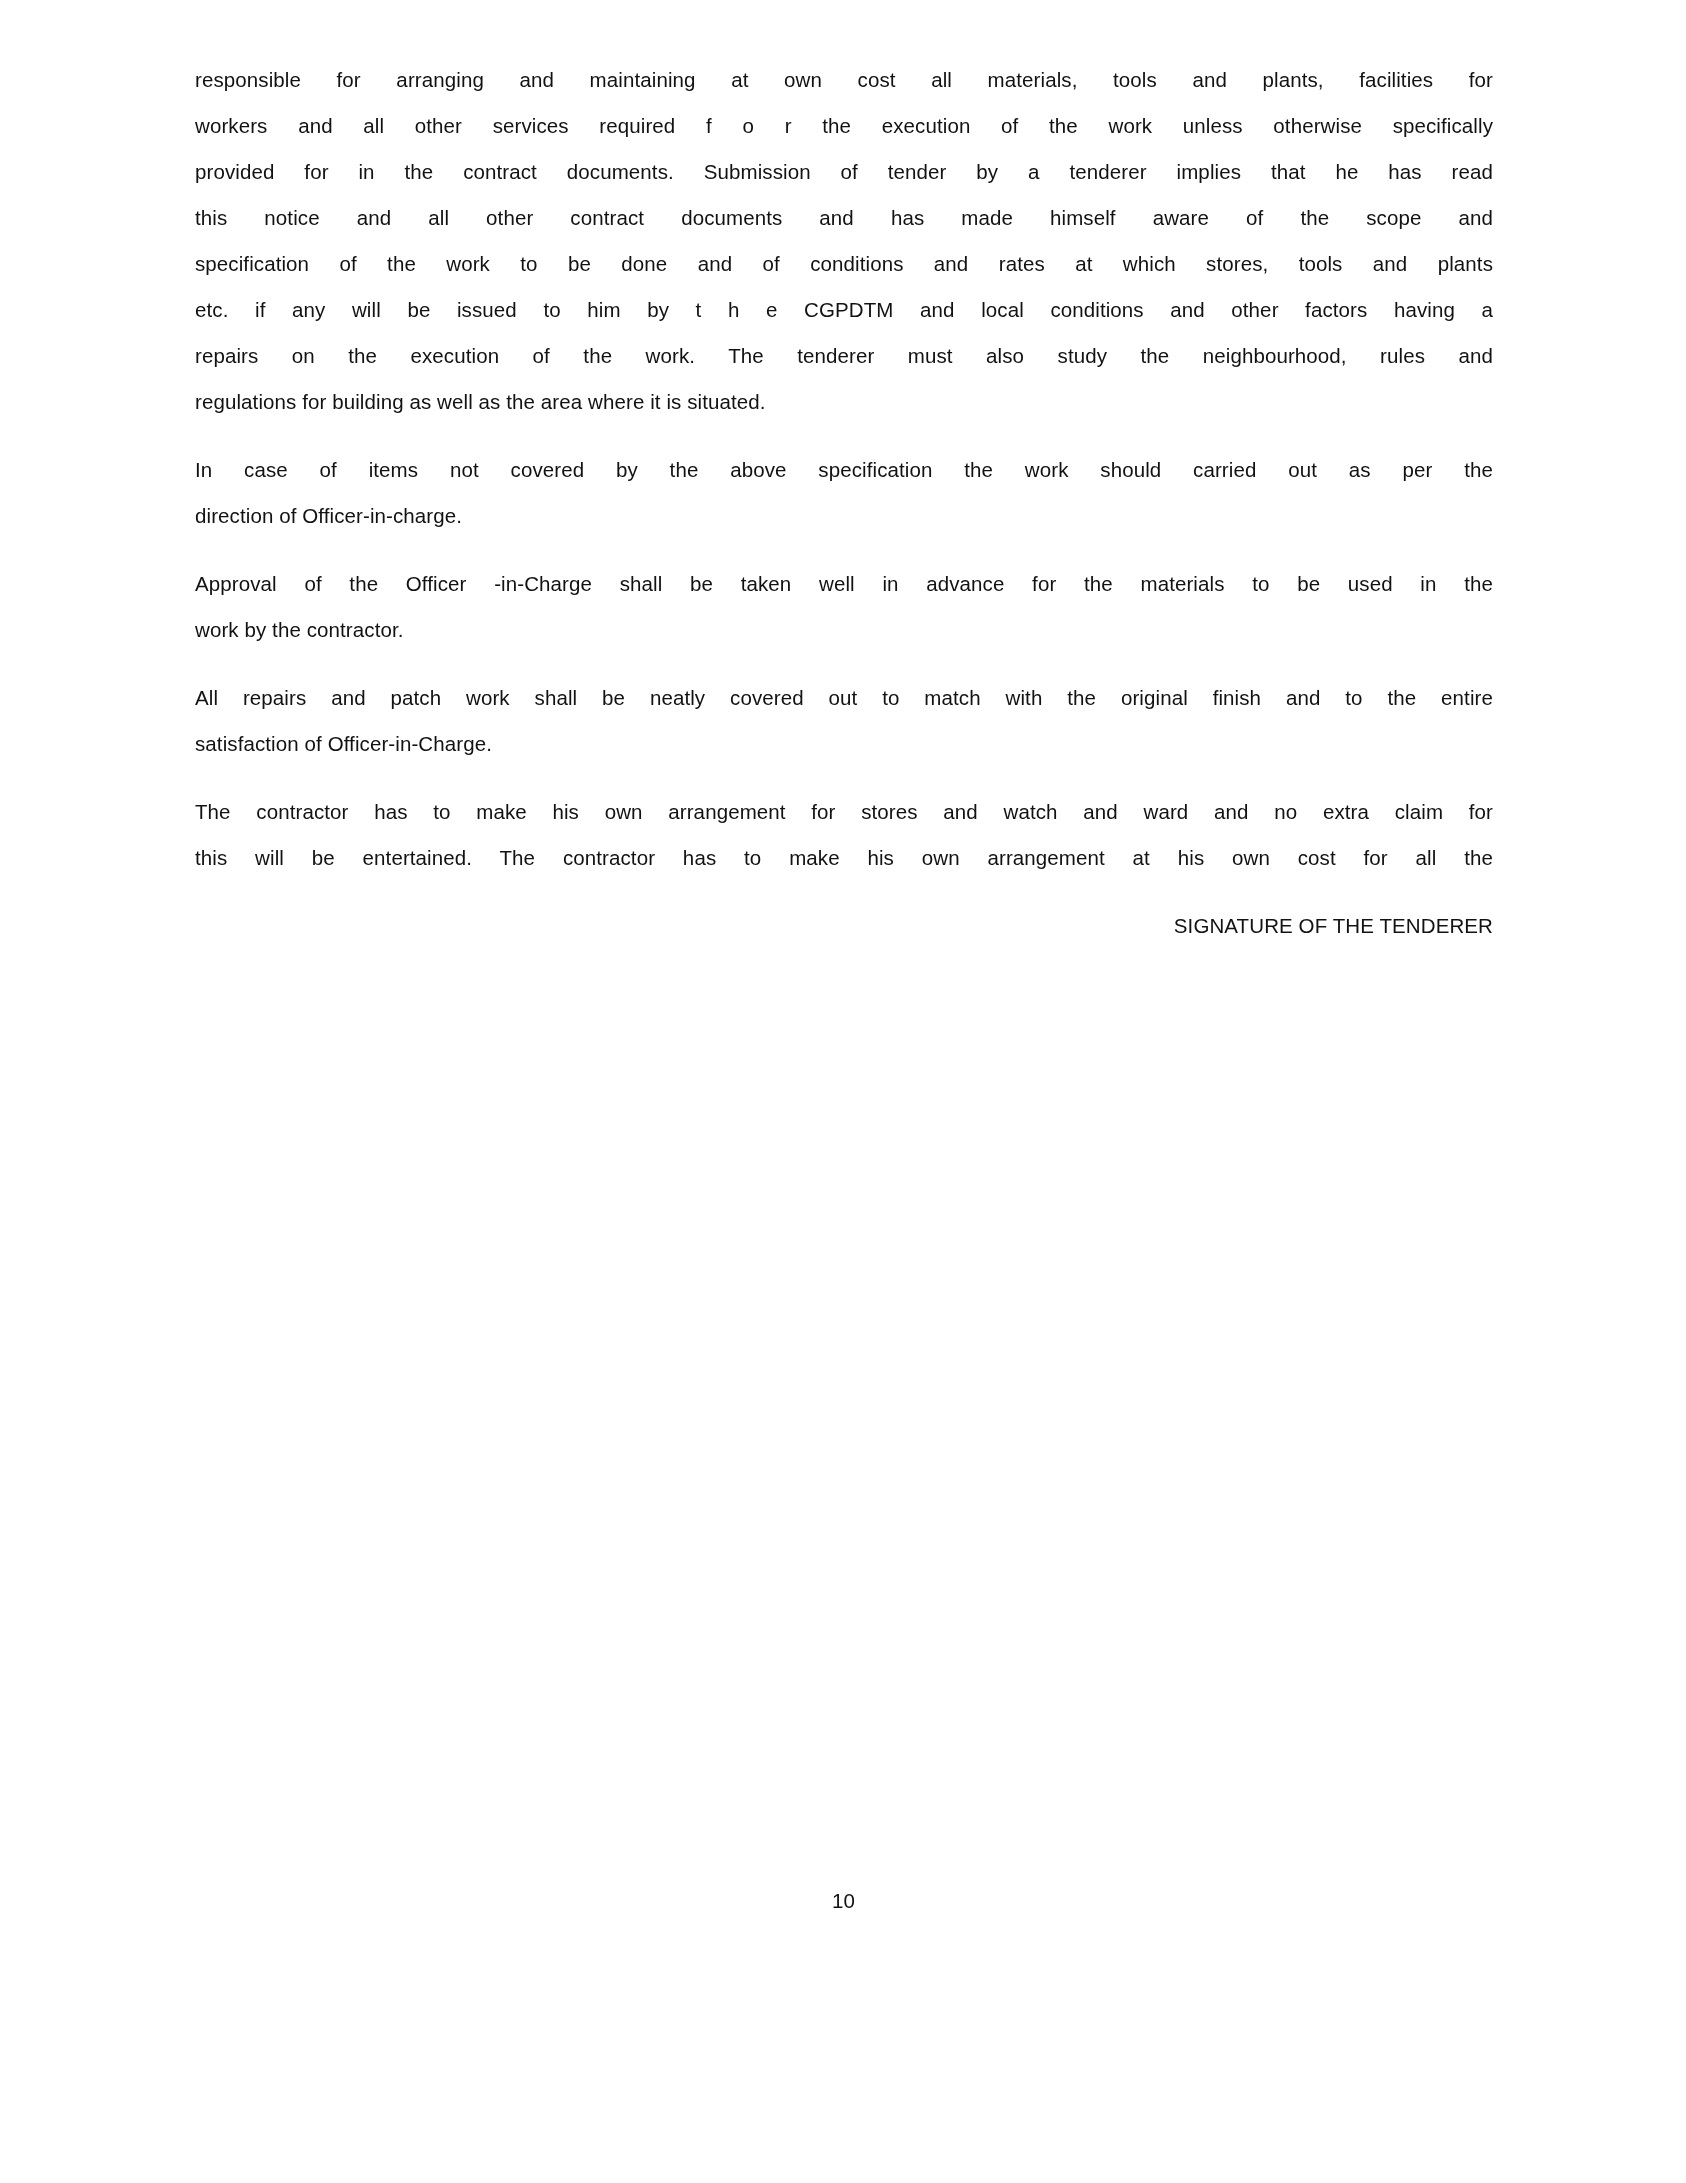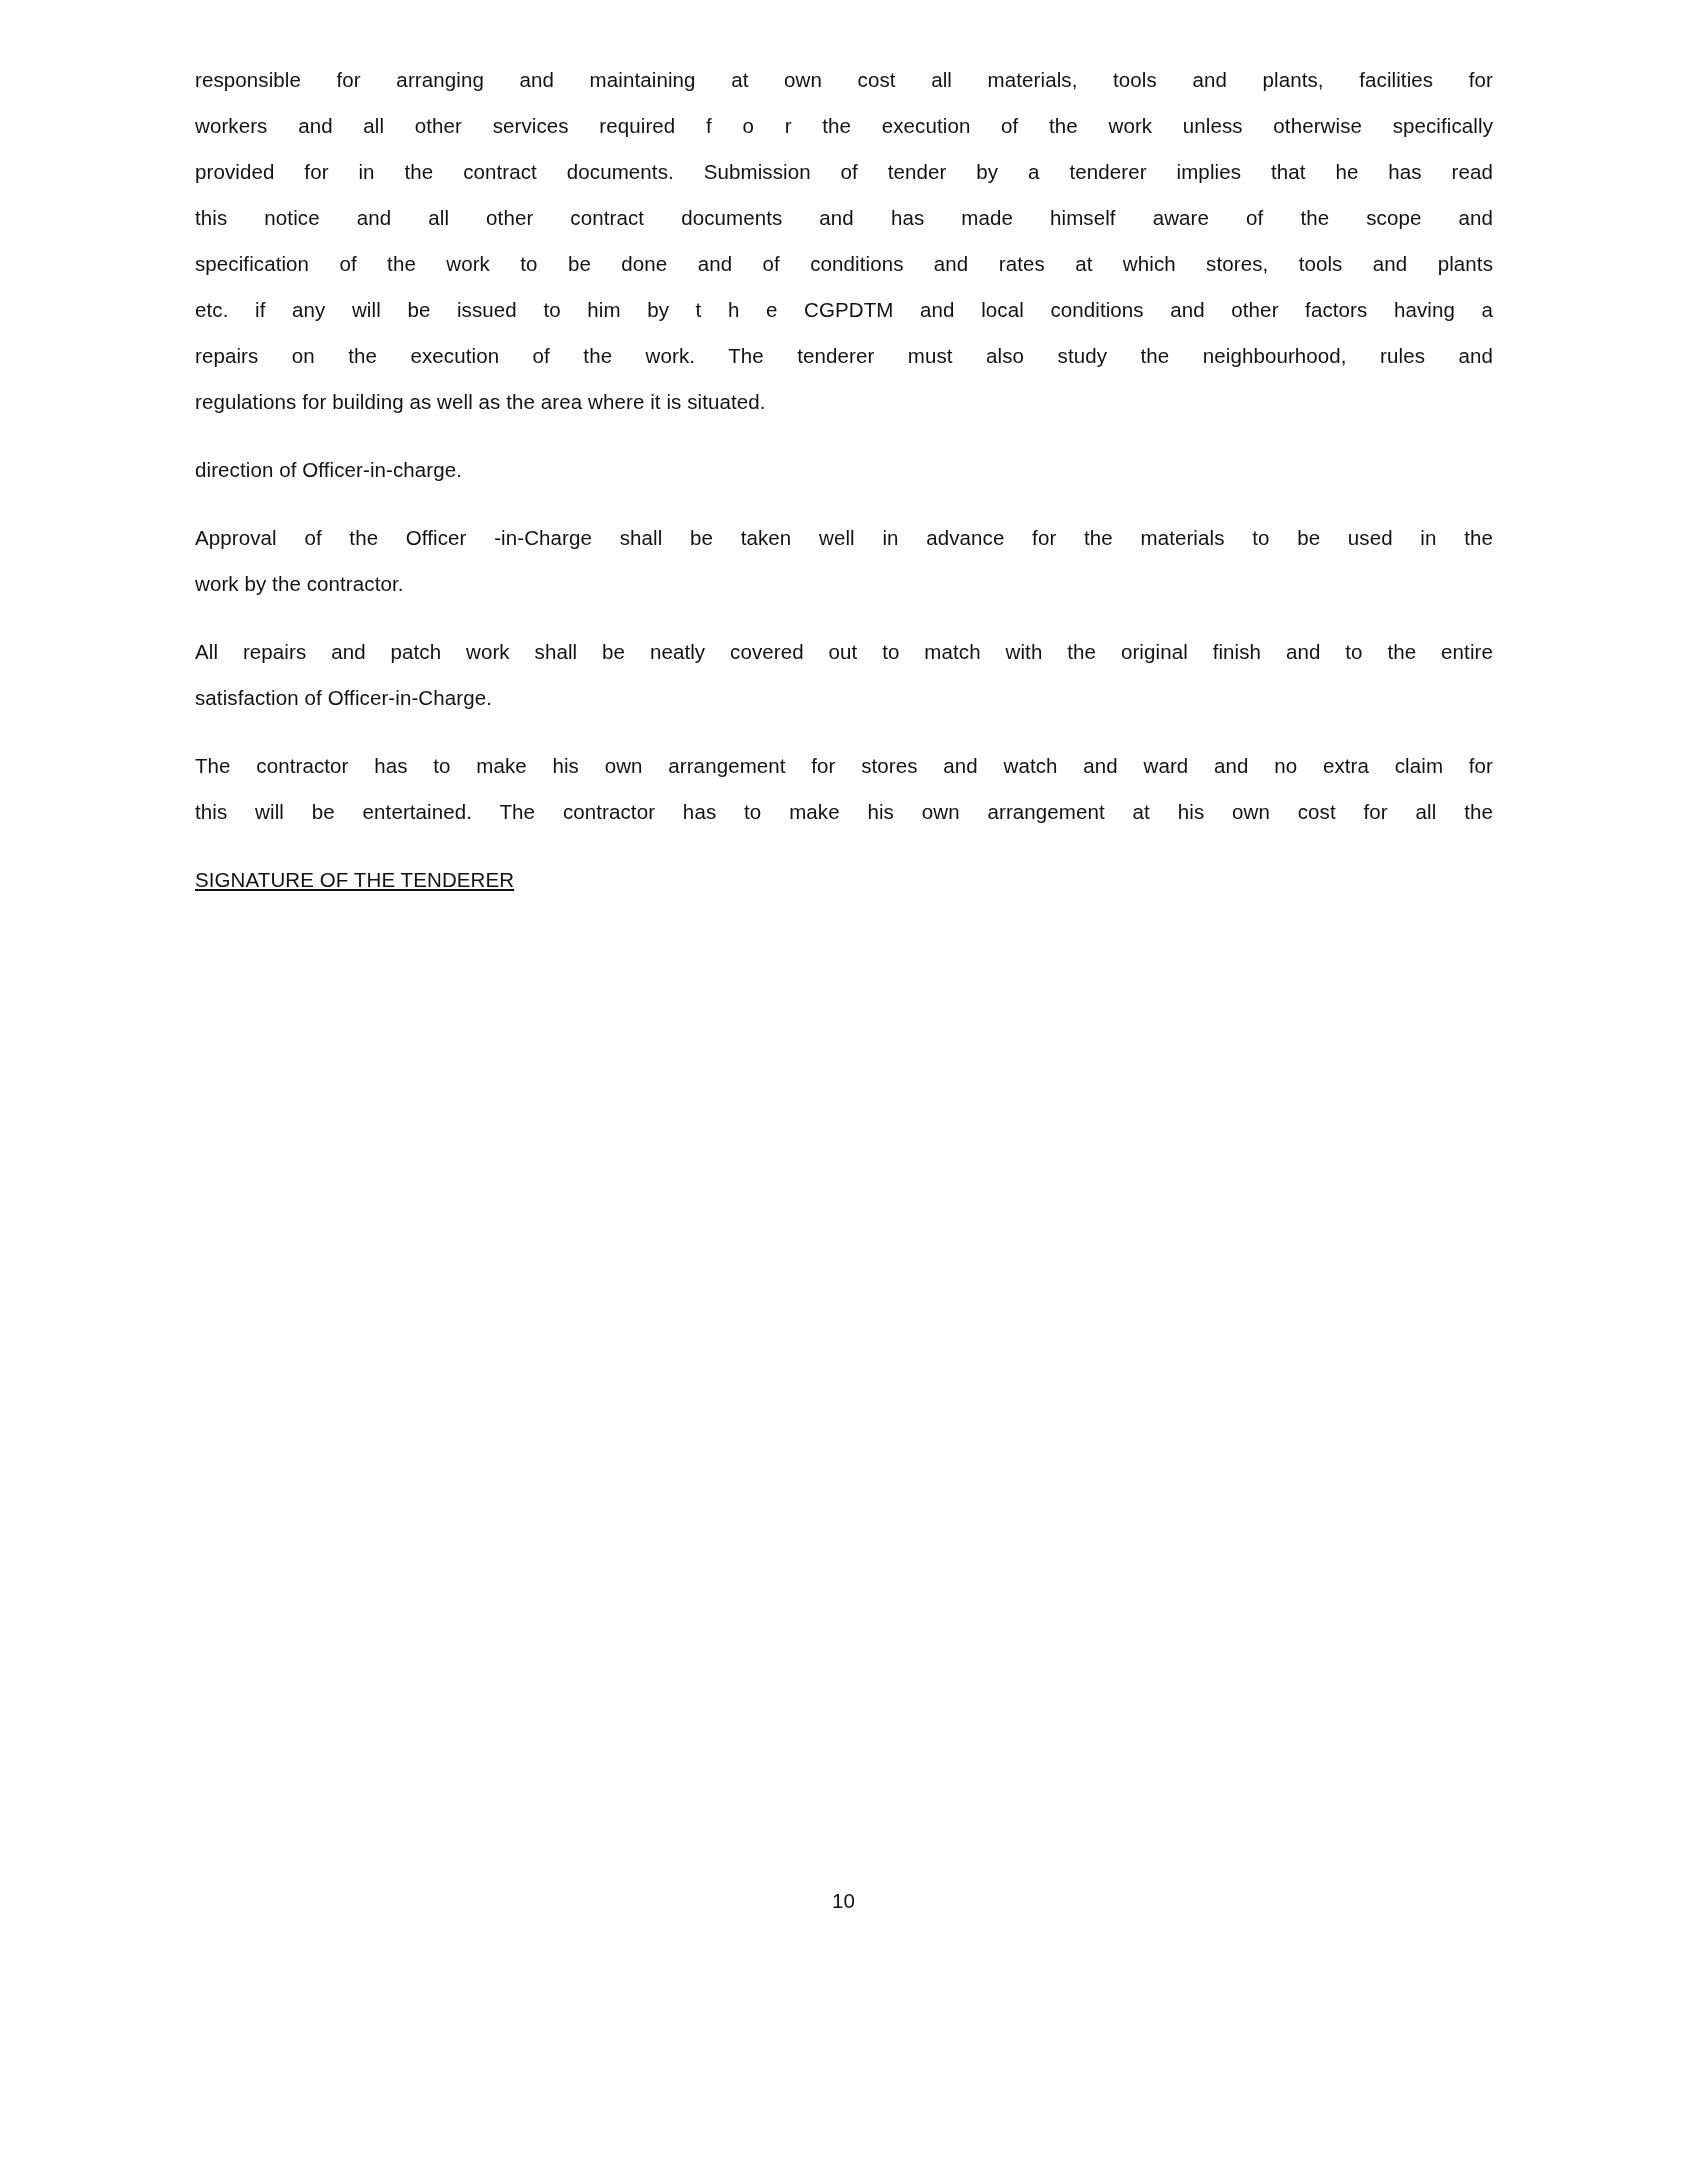--- a/index.html
+++ b/index.html
@@ -24,21 +24,21 @@
   p.para { margin: 0 0 22px 0; }
   .ln {
     text-align: justify;
     text-align-last: justify;
   }
   .ln.pl {
     text-align-last: left;
   }
   .signature {
     margin-top: 22px;
-    text-decoration: underline;
+    text-align: right;
   }
   .page-num {
     position: absolute;
     top: 1878px;
     left: 0;
     width: 1687px;
     text-align: center;
     font-size: 20.5px;
     line-height: 46px;
   }
@@ -53,20 +53,21 @@
     <span class="ln" style="display:block">workers and all other services required f o r the execution of the work unless otherwise specifically</span>
     <span class="ln" style="display:block">provided for in the contract documents. Submission of tender by a tenderer implies that he has read</span>
     <span class="ln" style="display:block">this notice and all other contract documents and has made himself aware of the scope and</span>
     <span class="ln" style="display:block">specification of the work to be done and of conditions and rates at which stores, tools and plants</span>
     <span class="ln" style="display:block">etc. if any will be issued to him by t h e CGPDTM and local conditions and other factors having a</span>
     <span class="ln" style="display:block">repairs on the execution of the work.  The tenderer must also study the neighbourhood, rules and</span>
     <span class="ln pl" style="display:block">regulations for building as well as the area where it is situated.</span>
   </p>
 
   <p class="para">
+    <span class="ln" style="display:block">In case of items not covered by the above specification the work should carried out as per the</span>
     <span class="ln pl" style="display:block">direction of Officer-in-charge.</span>
   </p>
 
   <p class="para">
     <span class="ln" style="display:block">Approval of the Officer -in-Charge shall be taken well in advance for the materials to be used in the</span>
     <span class="ln pl" style="display:block">work by the contractor.</span>
   </p>
 
   <p class="para">
     <span class="ln" style="display:block">All repairs and patch work shall be neatly covered out to match with the original finish and to the entire</span>

